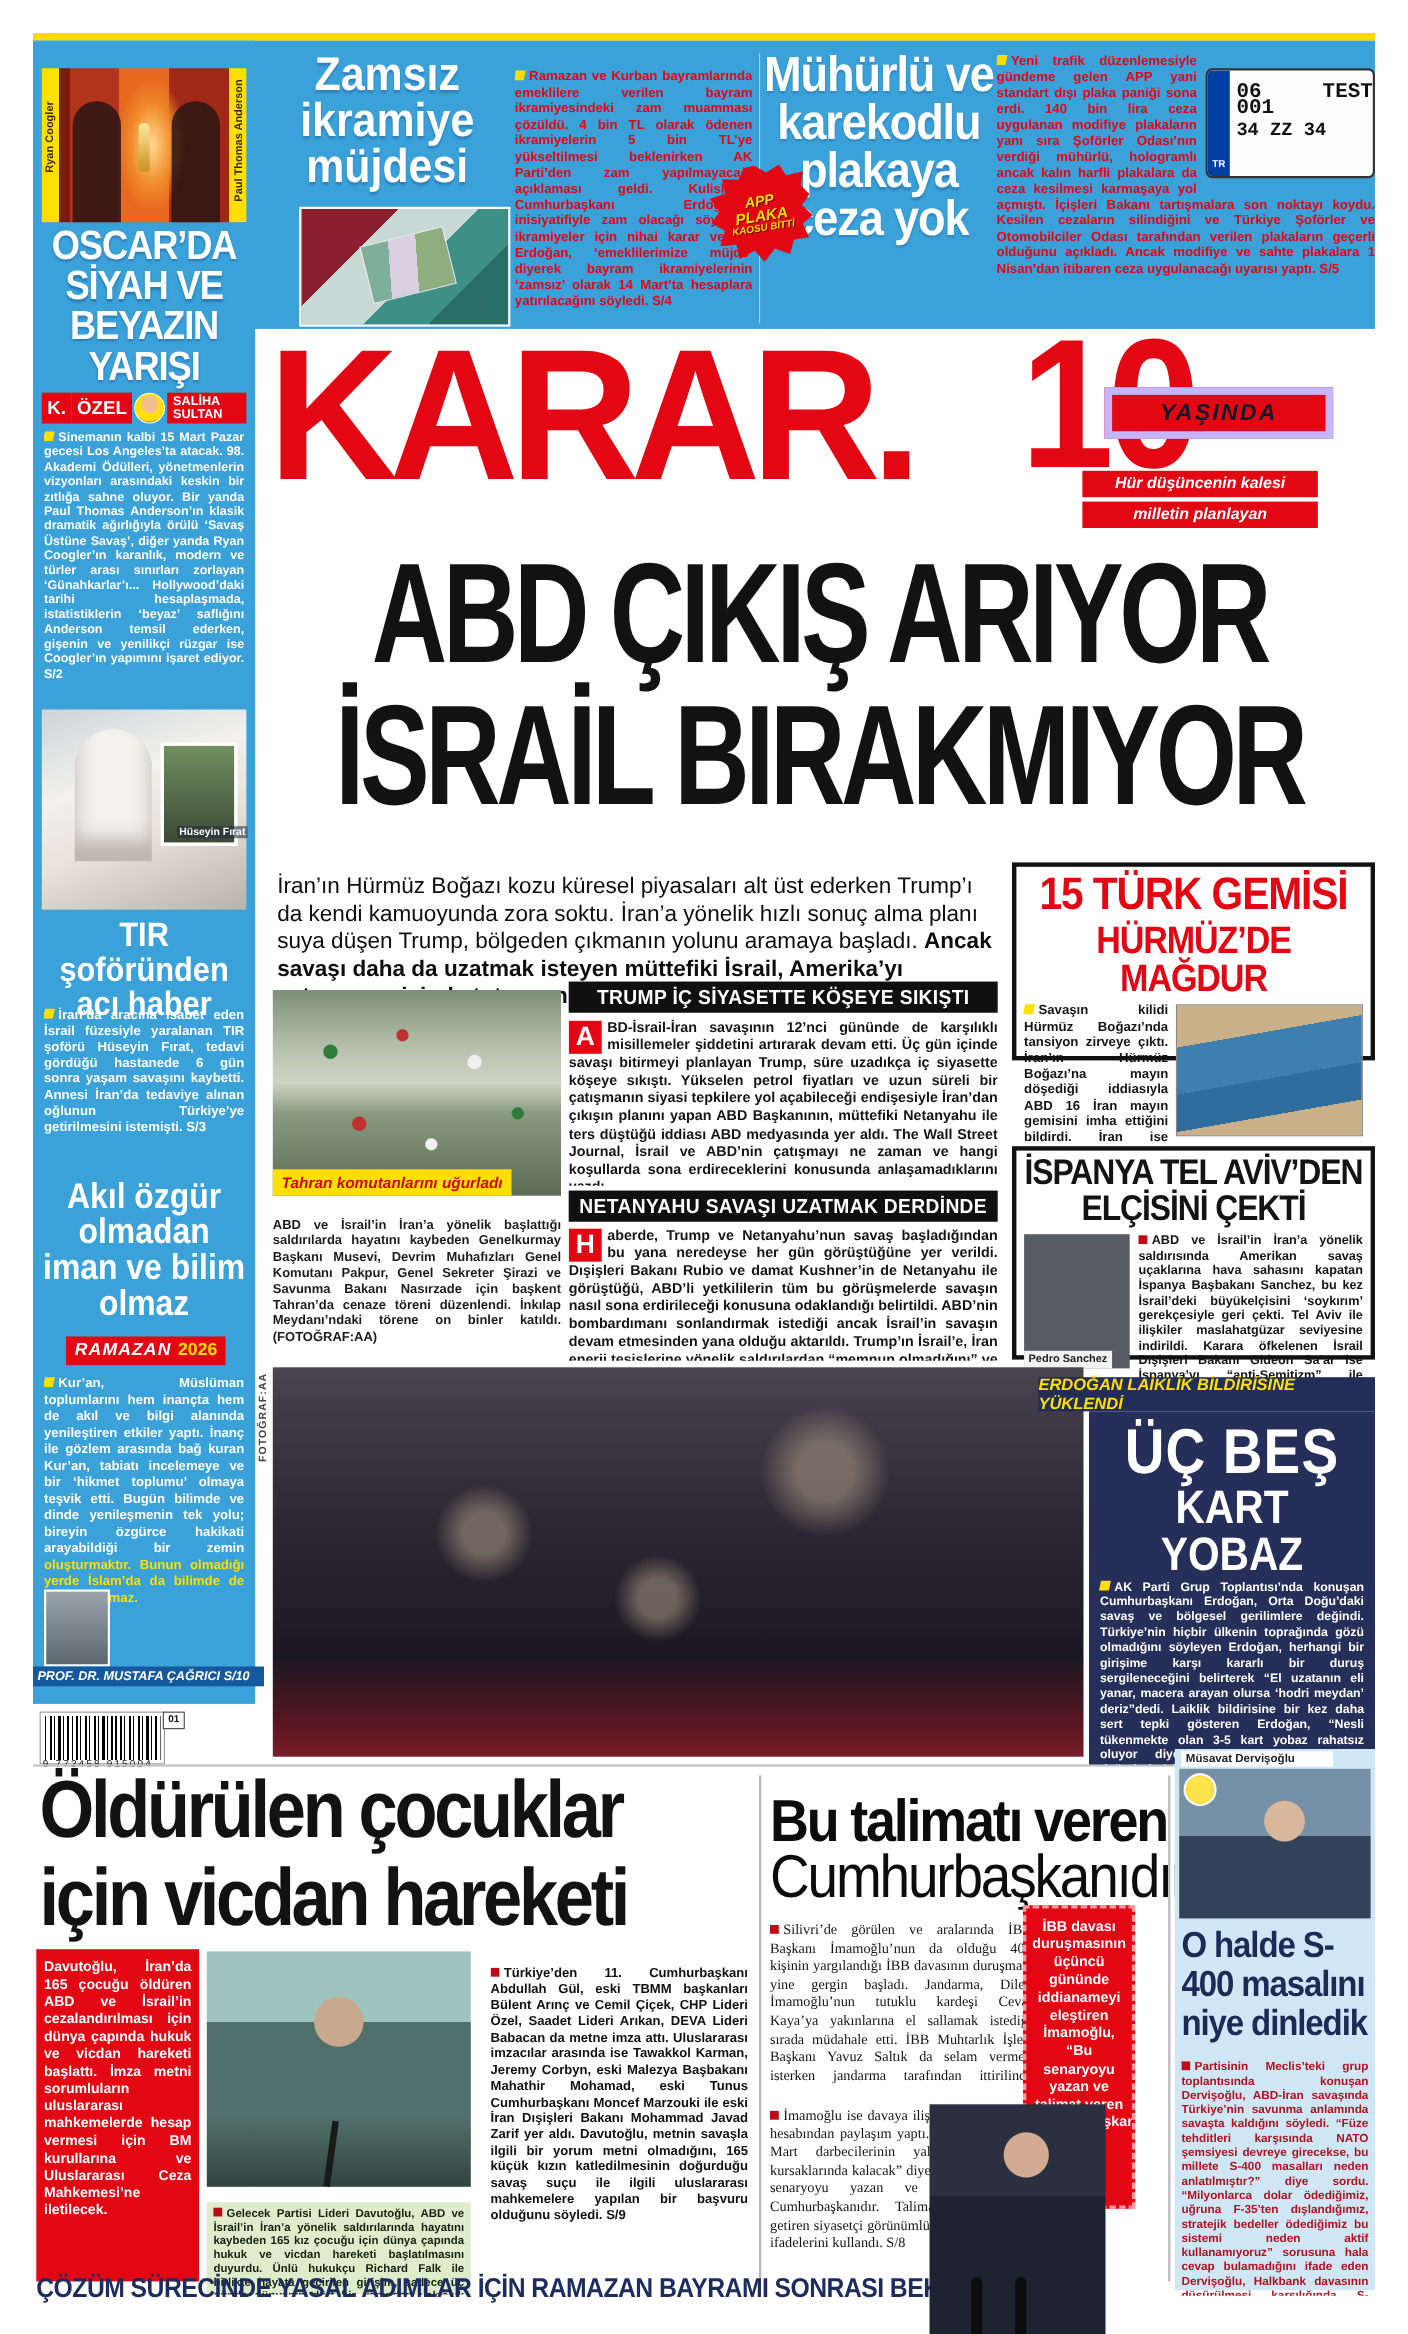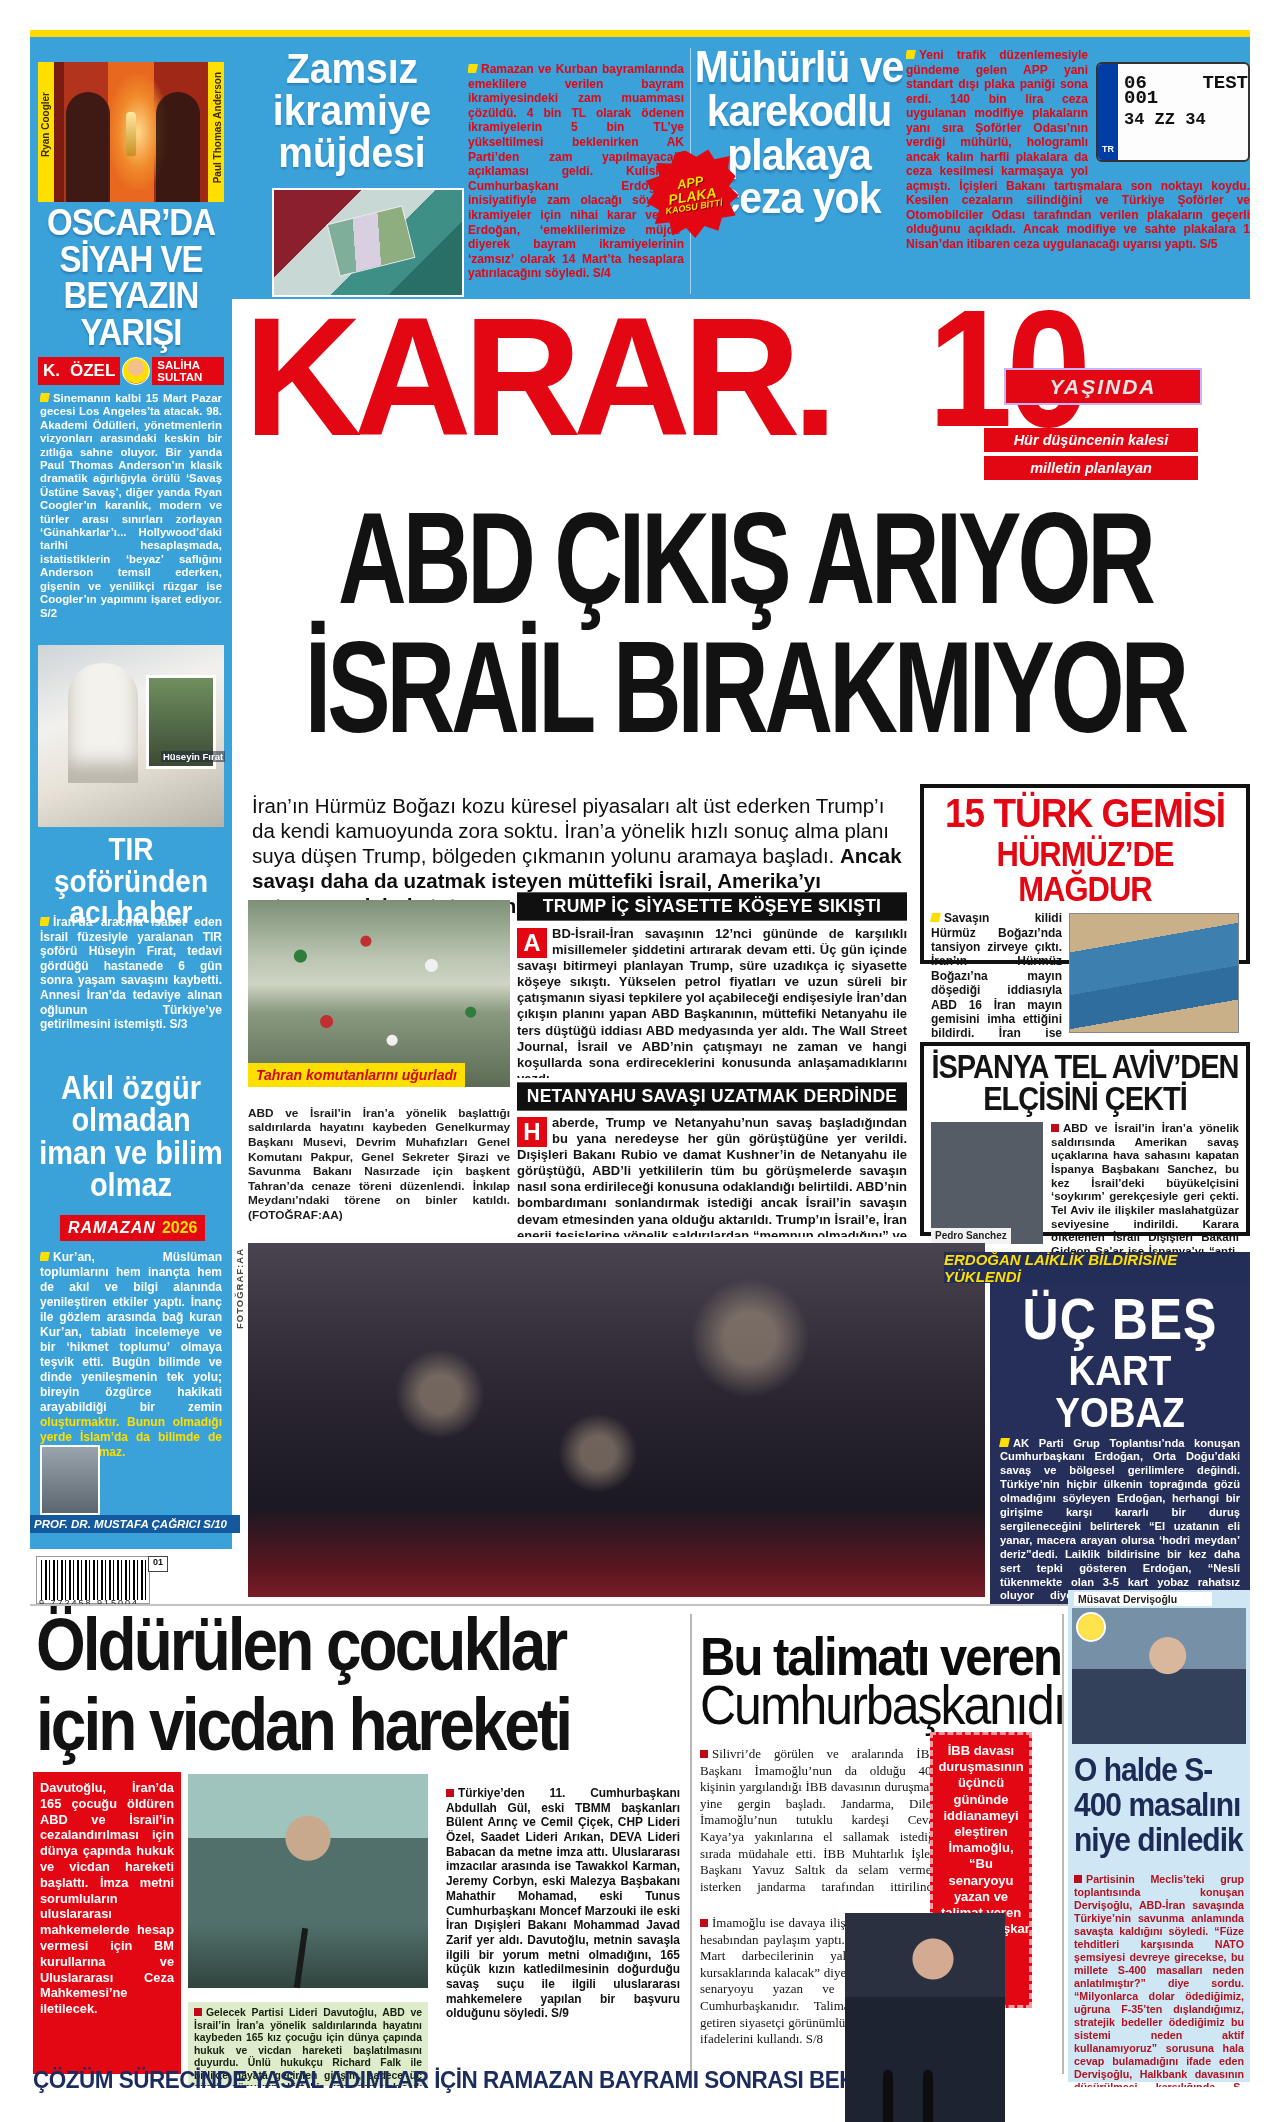--- a/index.html
+++ b/index.html
@@ -57,21 +57,21 @@
      display:flex;flex-direction:column;align-items:center;justify-content:center;z-index:3;}
   .burst div{color:#ffdf00;font-weight:900;font-style:italic;line-height:1.0;text-shadow:1px 1px 0 #7a0008;}
   .plaka-text{left:906px;top:48px;width:344px;height:252px;color:#e30613;font-weight:bold;font-size:12px;line-height:14.5px;text-align:justify;overflow:hidden;}
   .plate{float:right;width:150px;height:96px;margin:14px 0 4px 8px;background:#fdfdfd;border:2px solid #333;border-radius:6px;overflow:hidden;}
   .plate .band{position:absolute;left:0;top:0;width:20px;height:100%;background:#003da5;color:#fff;font-size:9px;font-weight:bold;display:flex;align-items:flex-end;justify-content:center;padding-bottom:4px;box-sizing:border-box;}
   .plate .pl1{margin:12px 0 0 26px;font-weight:900;font-size:19px;color:#111;font-family:"Liberation Mono",monospace;}
   .plate .pl2{margin:8px 0 0 26px;font-weight:700;font-size:17px;color:#111;font-family:"Liberation Mono",monospace;}
   
   .karar{left:244px;top:292px;color:#e30613;font-weight:900;font-size:160px;line-height:1;letter-spacing:-8px;transform:scale(1.02,1.06);transform-origin:top left;}
   .karar10{left:928px;top:284px;color:#e30613;font-weight:900;font-size:152px;line-height:1;letter-spacing:-6px;transform:scale(1,1.1);transform-origin:top left;}
-  .yasinda{left:1004px;top:368px;width:194px;height:33px;background:#e30613;color:#e5e5e5;font-weight:900;font-style:italic;font-size:21px;letter-spacing:2px;display:flex;align-items:center;justify-content:center;z-index:2;border:2px solid #c4b5fd;}
+  .yasinda{left:1004px;top:352px;width:194px;height:33px;background:#e30613;color:#0f172a;font-weight:900;font-style:italic;font-size:21px;letter-spacing:2px;display:flex;align-items:center;justify-content:center;z-index:2;border:7px solid #c4b5fd;}
   .slogan{width:214px;height:24px;background:#e30613;color:#fff;font-weight:bold;font-style:italic;font-size:14.5px;display:flex;align-items:center;justify-content:center;}
   .dateline{left:246px;top:468px;width:726px;display:flex;justify-content:space-between;align-items:center;border-top:2px solid #2a2a2a;padding-top:3px;font-weight:bold;font-size:14.5px;color:#111;}
   .redsq{display:inline-block;width:8px;height:8px;background:#e30613;margin-right:5px;}
   
   .main-head{left:240px;top:494px;width:1010px;text-align:center;color:#121212;font-weight:900;
      font-size:95px;line-height:1.0;letter-spacing:-4px;transform:scale(1,1.36);transform-origin:top center;white-space:nowrap;}
   .intro{left:252px;top:772px;width:658px;font-size:20.5px;line-height:25px;color:#0e0e0e;}
   .intro b{font-weight:900;}
   .funeral{left:248px;top:900px;width:262px;height:187px;background:
      linear-gradient(180deg,#7d8f76 0%,#b9c4b0 30%,#cfd4c4 45%,#8a9a80 60%,#5c6b55 100%);}
@@ -89,21 +89,21 @@
   .dropcap{float:left;width:30px;height:30px;background:#e30613;color:#fff;font-weight:900;font-size:24px;display:flex;align-items:center;justify-content:center;margin:2px 5px 0 0;}
   
   .nbox{background:#fff;border:4px solid #111;box-sizing:border-box;padding:5px 7px;}
   .gemi-t{text-align:center;color:#e30613;font-weight:900;font-size:37px;line-height:.95;letter-spacing:-1px;transform:scale(1,1.12);transform-origin:top center;}
   .gemi-t2{text-align:center;color:#e30613;font-weight:900;font-size:31px;line-height:1;letter-spacing:-1px;transform:scale(1,1.12);transform-origin:top center;}
   .gemi-body{margin-top:12px;font-size:12px;line-height:14.4px;font-weight:bold;color:#141414;text-align:justify;}
   .ship{float:right;width:168px;height:118px;margin:2px 0 4px 7px;border:1px solid #888;background:
      linear-gradient(170deg,#c9b089 0 26%,#3d7fae 26% 55%,#2e6d9e 55% 78%,#c9b089 78%);}
   .isp-t{text-align:center;color:#141414;font-weight:900;font-size:29px;line-height:.98;letter-spacing:-1px;transform:scale(1,1.12);transform-origin:top center;}
   .isp-body{margin-top:10px;font-size:11.5px;line-height:13.7px;font-weight:bold;color:#141414;text-align:justify;}
-  .pedro{float:left;width:112px;height:122px;margin:0 8px 2px 0;position:relative;background:
+  .pedro{float:left;width:96px;height:122px;margin:0 8px 2px 0;position:relative;background:
      radial-gradient(circle at 50% 26%,#caa88e 0 16px,transparent 17px),
      linear-gradient(180deg,#3d4148 0 34%,#7e8astitia 0,#8a9099 34% 100%);background-color:#565c66;}
   .pedro-cap{position:absolute;left:0;bottom:0;background:rgba(255,255,255,.92);color:#222;font-size:10px;font-weight:bold;padding:1px 4px;}
   
   .erdogan{left:248px;top:1243px;width:737px;height:354px;background:
      linear-gradient(180deg,#4a4350 0%,#2c2733 40%,#1c1822 75%,#5a1620 92%,#7a1d28 100%);}
   .erd-spot{position:absolute;border-radius:50%;background:radial-gradient(circle,#b9a68c 0 30%,transparent 70%);opacity:.5;}
   .fotoaa{left:234px;top:1248px;writing-mode:vertical-rl;transform:rotate(180deg);font-size:9.5px;font-weight:bold;color:#444;letter-spacing:1px;}
   .laik-badge{left:944px;top:1252px;width:306px;height:31px;background:#222d58;color:#ffdf00;font-weight:900;font-style:italic;font-size:15px;display:flex;align-items:center;justify-content:center;z-index:3;}
   .ucbes{left:990px;top:1283px;width:260px;height:322px;background:#262f5a;box-sizing:border-box;padding:10px 10px 6px;overflow:hidden;}

